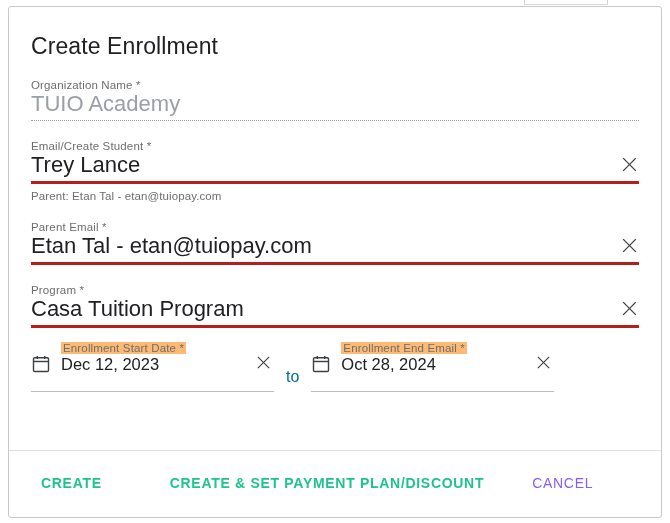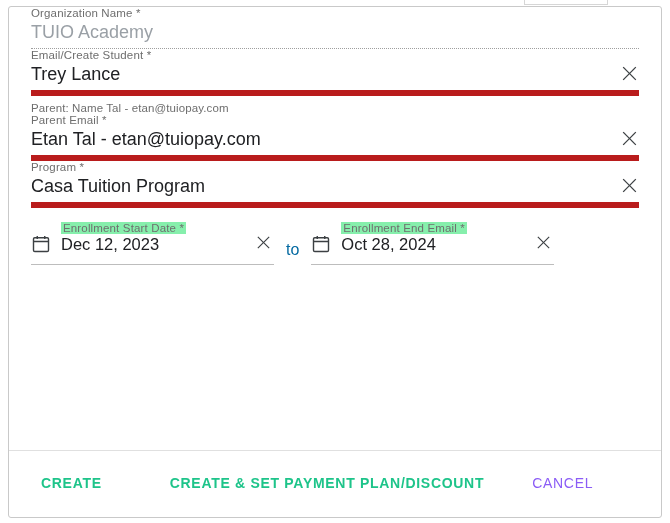--- a/index.html
+++ b/index.html
@@ -41,39 +41,40 @@
     font-size: 23px;
     color: #202124;
     font-weight: 400;
     padding-top: 26px;
     letter-spacing: 0.1px;
   }
 
   
   .field {
     position: relative;
+    margin-top: 19px;
   }
   .field-label {
     font-size: 11.5px;
     color: #6e6e6e;
     letter-spacing: 0.15px;
     margin-bottom: 3px;
   }
   .field-value-row {
     display: flex;
     align-items: flex-end;
     justify-content: space-between;
     padding-bottom: 6px;
-    border-bottom: 6px solid #b91c1c;
+    border-bottom: 3px solid #b91c1c;
   }
   .field-value-row.dotted {
     border-bottom: 1px dotted #9e9e9e;
   }
   .field-value {
-    font-size: 18px;
+    font-size: 22px;
     color: #202124;
     line-height: 20px;
   }
   .field-value.placeholder {
     color: #9aa0a6;
   }
   .clear-icon {
     width: 19px;
     height: 19px;
     flex: 0 0 auto;
@@ -98,30 +99,30 @@
   .date-field {
     position: relative;
     width: 243px;
   }
   .date-label {
     position: absolute;
     top: -12px;
     left: 30px;
     font-size: 11.5px;
     color: #6e6e6e;
-    background: #86efac;
+    background: #fdba74;
     padding: 0 2px;
     letter-spacing: 0.15px;
     white-space: nowrap;
   }
   .date-inner {
     display: flex;
     align-items: flex-start;
     border-bottom: 1px solid #bdbdbd;
-    padding-bottom: 10px;
+    padding-bottom: 17px;
   }
   .cal-icon {
     width: 20px;
     height: 20px;
     flex: 0 0 auto;
     color: #3c4043;
     cursor: pointer;
   }
   .cal-icon svg { display: block; }
   .date-text {
@@ -185,40 +186,41 @@
 </head>
 <body>
 
 <div class="screen">
 
   <div class="top-strip"></div>
 
   <div class="dialog">
     <div class="dialog-inner">
 
+      <div class="title">Create Enrollment</div>
 
       <div class="field">
         <div class="field-label">Organization Name *</div>
         <div class="field-value-row dotted">
           <div class="field-value placeholder">TUIO Academy</div>
         </div>
       </div>
 
       <div class="field">
         <div class="field-label">Email/Create Student *</div>
         <div class="field-value-row">
           <div class="field-value">Trey Lance</div>
           <span class="clear-icon">
             <svg viewBox="0 0 24 24" width="19" height="19" fill="none" stroke="currentColor" stroke-width="1.6">
               <line x1="4" y1="4" x2="20" y2="20"></line>
               <line x1="20" y1="4" x2="4" y2="20"></line>
             </svg>
           </span>
         </div>
-        <div class="helper">Parent: Name Tal - etan@tuiopay.com</div>
+        <div class="helper">Parent: Etan Tal - etan@tuiopay.com</div>
       </div>
 
       <div class="field">
         <div class="field-label">Parent Email *</div>
         <div class="field-value-row">
           <div class="field-value">Etan Tal - etan@tuiopay.com</div>
           <span class="clear-icon">
             <svg viewBox="0 0 24 24" width="19" height="19" fill="none" stroke="currentColor" stroke-width="1.6">
               <line x1="4" y1="4" x2="20" y2="20"></line>
               <line x1="20" y1="4" x2="4" y2="20"></line>

